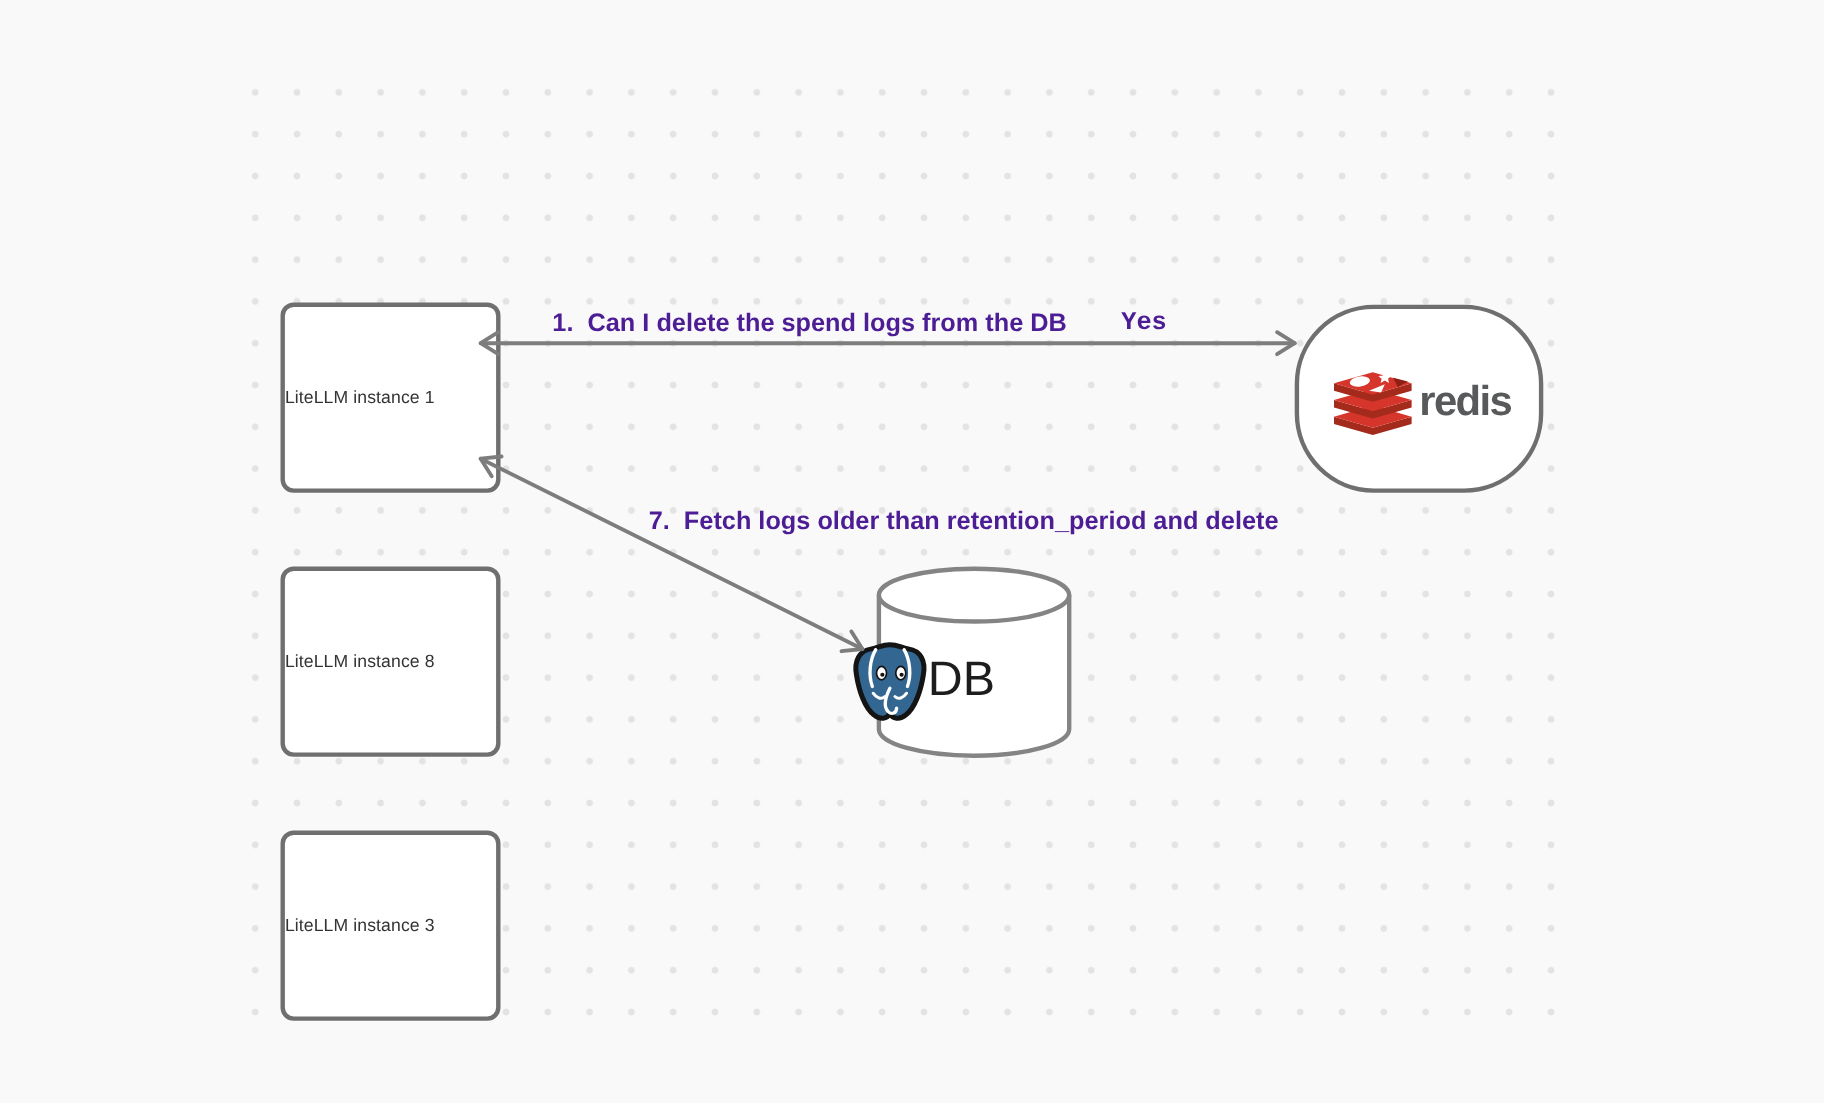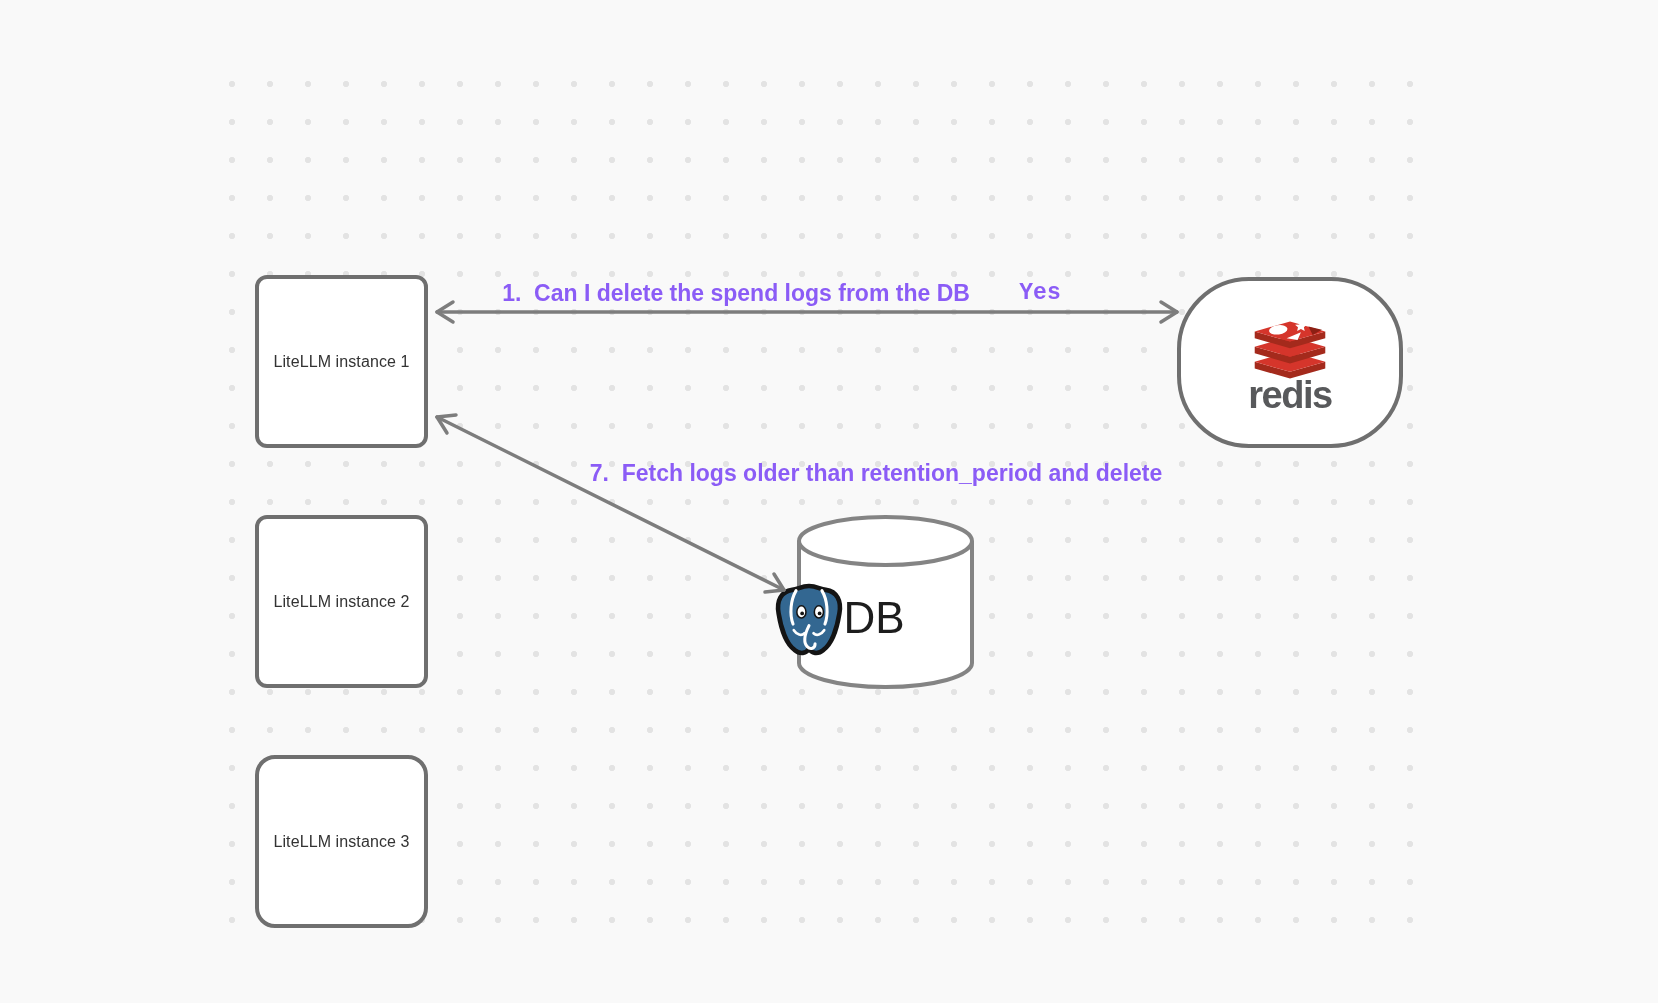--- a/index.html
+++ b/index.html
@@ -12,45 +12,45 @@
   }
   .dot-grid {
     position: absolute;
     left: 213px; top: 65px;
     width: 1216px; height: 874px;
     background-image: radial-gradient(circle, #e3e3e3 2.8px, transparent 3.4px);
     background-size: 38px 38px;
   }
   .node-box {
     position: absolute;
-    width: 173px; height: 173px;
+    width: 200px; height: 173px;
     background: #ffffff;
     border: 4px solid #6f6f6f;
     border-radius: 12px;
     display: flex;
     align-items: center;
-    justify-content: center;
+    justify-content: flex-start;
   }
   .node-box .box-label {
     font-size: 16px;
     color: #333333;
     letter-spacing: 0.1px;
   }
   #box-1 { left: 255px; top: 275px; }
   #box-2 { left: 255px; top: 515px; }
-  #box-3 { left: 255px; top: 755px; border-radius: 20px; }
+  #box-3 { left: 255px; top: 755px; }
   .redis-node {
     position: absolute;
     left: 1177px; top: 277px;
     width: 226px; height: 171px;
     background: #ffffff;
     border: 4px solid #6f6f6f;
     border-radius: 72px;
     display: flex;
-    flex-direction: column;
+    flex-direction: row;
     align-items: center;
     justify-content: center;
     padding-top: 8px;
   }
   .redis-wordmark {
     font-size: 38px;
     font-weight: 700;
     letter-spacing: -1.5px;
     color: #58595b;
     margin-top: -4px;
@@ -59,21 +59,21 @@
   .arrow-layer {
     position: absolute;
     left: 0; top: 0;
     width: 1658px; height: 1003px;
   }
   .arrow-label {
     position: absolute;
     transform: translate(-50%, -50%);
     font-size: 23px;
     font-weight: 700;
-    color: #8b5cf6;
+    color: #4c1d95;
     white-space: pre;
     line-height: 1.2;
   }
   #arrow-1-label  { left: 736px;  top: 294px; }
   #arrow-1-answer { left: 1040px; top: 294px; font-family: Liberation Mono, monospace; }
   #arrow-2-label  { left: 876px;  top: 474px; }
   .db-cylinder {
     position: absolute;
     left: 794px; top: 513px;
     width: 183px; height: 178px;
@@ -96,21 +96,21 @@
 </style>
 </head>
 <body>
 
 <div class="dot-grid"></div>
 
 <div class="node-box" id="box-1">
   <span class="box-label">LiteLLM instance 1</span>
 </div>
 <div class="node-box" id="box-2">
-  <span class="box-label">LiteLLM instance 2</span>
+  <span class="box-label">LiteLLM instance 8</span>
 </div>
 <div class="node-box" id="box-3">
   <span class="box-label">LiteLLM instance 3</span>
 </div>
 
 <div class="redis-node">
   <svg width="84" height="60" viewBox="0 0 100 70">
 
     <path d="M8 49 L50 61 L92 49 L92 57 L50 69 L8 57 Z" fill="#a42a1c"></path>
     <path d="M8 49 L50 37 L92 49 L50 61 Z" fill="#d5352b"></path>

